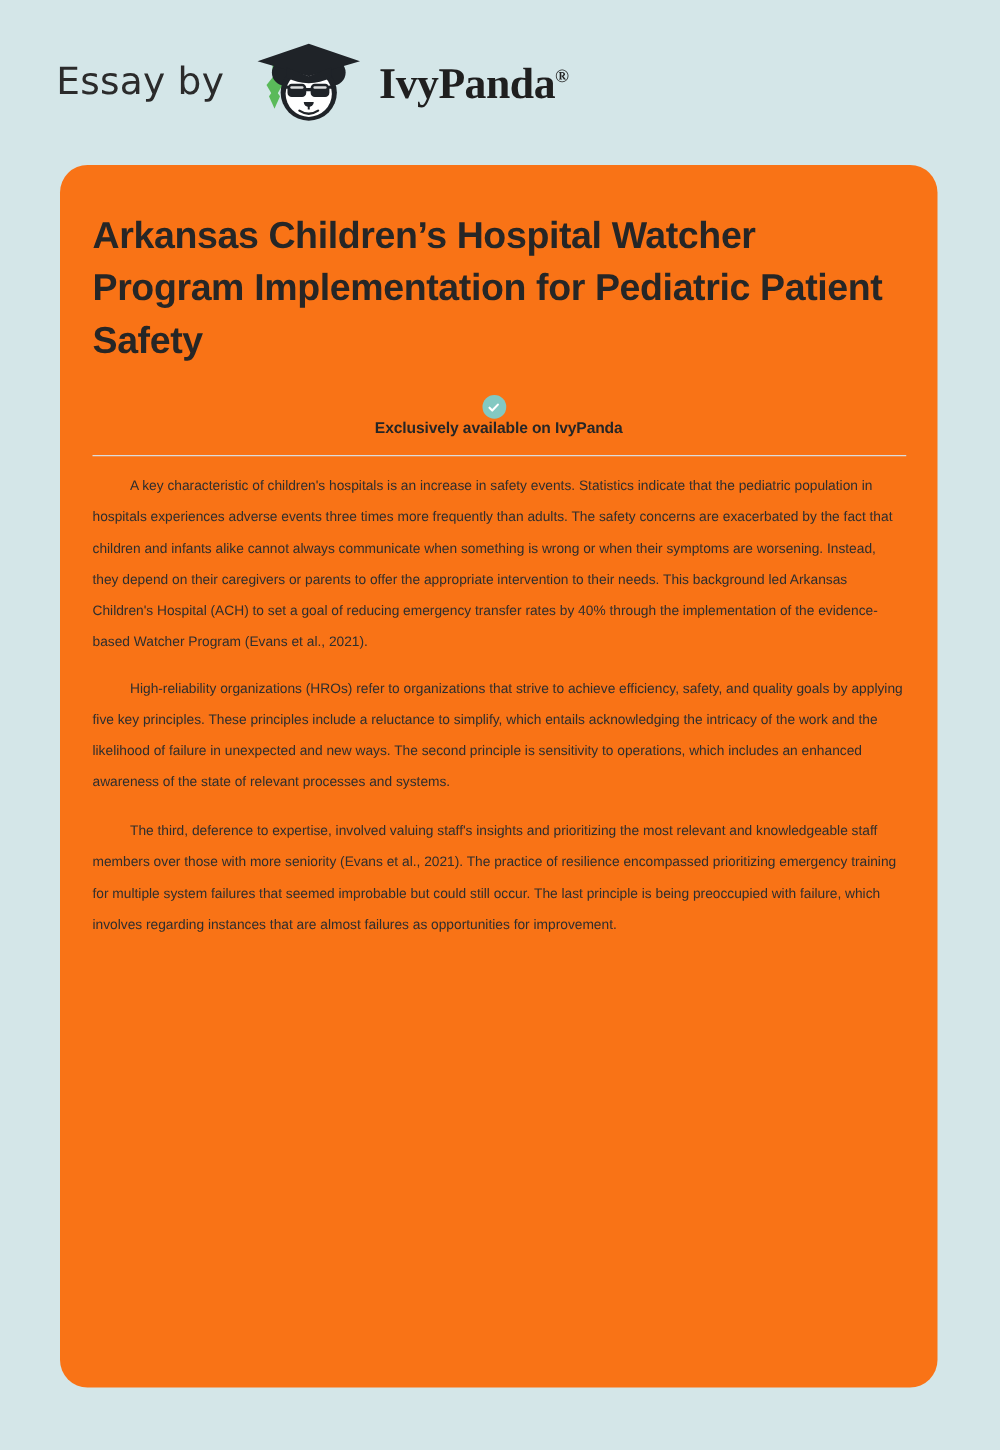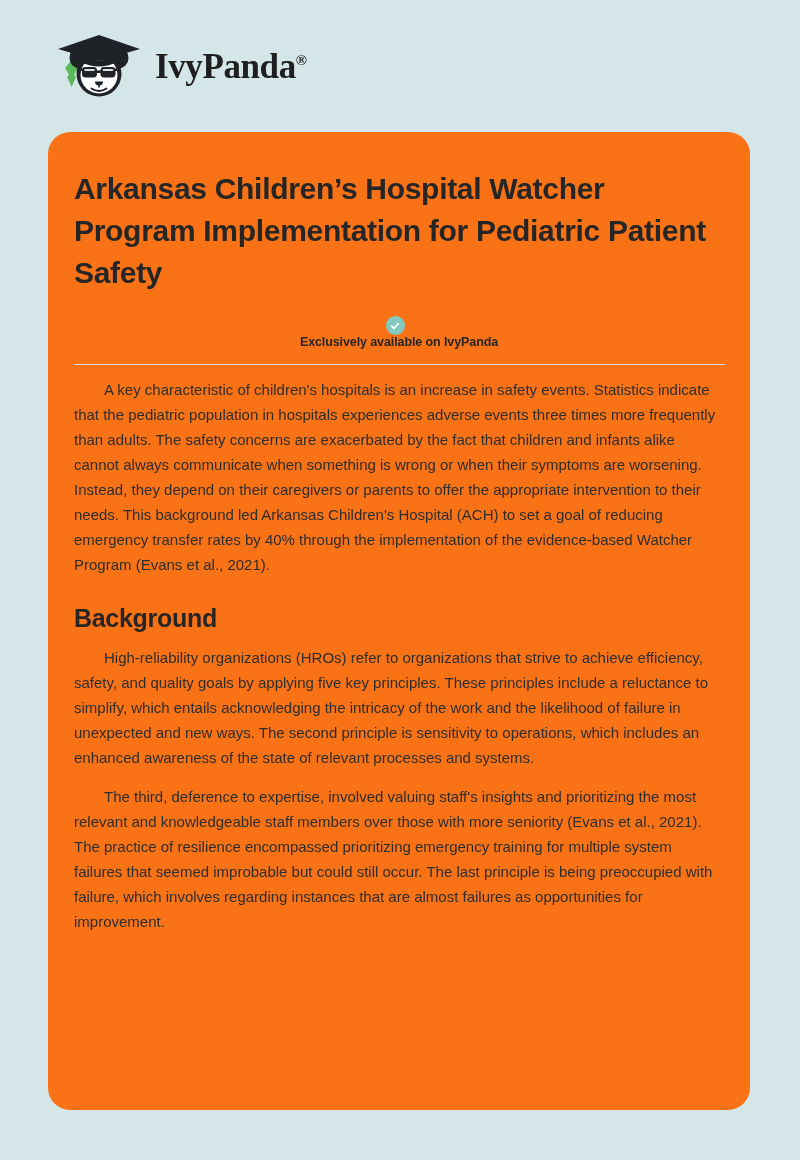--- a/index.html
+++ b/index.html
@@ -130,33 +130,34 @@
     font-size: 25px;
     font-weight: bold;
     color: #262626;
     margin: 26px 0 0 0;
     letter-spacing: -0.3px;
     line-height: 1.2;
   }
 
   .body-para {
     font-family: "Liberation Sans", sans-serif;
-    font-size: 15px;
+    font-size: 11px;
     line-height: 25px;
     color: #2e2e2e;
     margin: 12px 0 0 0;
     text-indent: 30px;
     width: 650px;
   }
   .body-para.tight { margin-top: 14px; }
 </style>
 </head>
 <body>
 
 <div class="brand-bar">
+  <span class="brand-essay-by">Essay by</span>
 
   <span class="brand-logo-group">
     <span class="panda-mark">
       <svg viewBox="0 0 104 70" width="104" height="70" aria-hidden="true">
 
         <g fill="#5aba5a">
           <rect x="25" y="14" width="3.2" height="16" rx="1.4"></rect>
           <path d="M26.6 29 L33 37 L26.6 48 L20.2 37 Z"></path>
           <path d="M26.6 40 L31 46 L26.6 56 L22.2 46 Z"></path>
         </g>
@@ -212,18 +213,17 @@
           <path d="M2.6 6.2 L4.8 8.4 L9.3 3.7" stroke="#ffffff" stroke-width="1.7" fill="none" stroke-linecap="round" stroke-linejoin="round"></path>
         </svg>
       </span>
       <span class="availability-text">Exclusively available on IvyPanda</span>
     </div>
 
     <div class="divider"></div>
 
     <p class="body-para">A key characteristic of children's hospitals is an increase in safety events. Statistics indicate that the pediatric population in hospitals experiences adverse events three times more frequently than adults. The safety concerns are exacerbated by the fact that children and infants alike cannot always communicate when something is wrong or when their symptoms are worsening. Instead, they depend on their caregivers or parents to offer the appropriate intervention to their needs. This background led Arkansas Children's Hospital (ACH) to set a goal of reducing emergency transfer rates by 40% through the implementation of the evidence-based Watcher Program (Evans et al., 2021).</p>
 
-    <h2 class="section-heading">Background</h2>
     <p class="body-para">High-reliability organizations (HROs) refer to organizations that strive to achieve efficiency, safety, and quality goals by applying five key principles. These principles include a reluctance to simplify, which entails acknowledging the intricacy of the work and the likelihood of failure in unexpected and new ways. The second principle is sensitivity to operations, which includes an enhanced awareness of the state of relevant processes and systems.</p>
     <p class="body-para tight">The third, deference to expertise, involved valuing staff's insights and prioritizing the most relevant and knowledgeable staff members over those with more seniority (Evans et al., 2021). The practice of resilience encompassed prioritizing emergency training for multiple system failures that seemed improbable but could still occur. The last principle is being preoccupied with failure, which involves regarding instances that are almost failures as opportunities for improvement.</p>
 
   </div>
 </div>
 
 </body></html>

